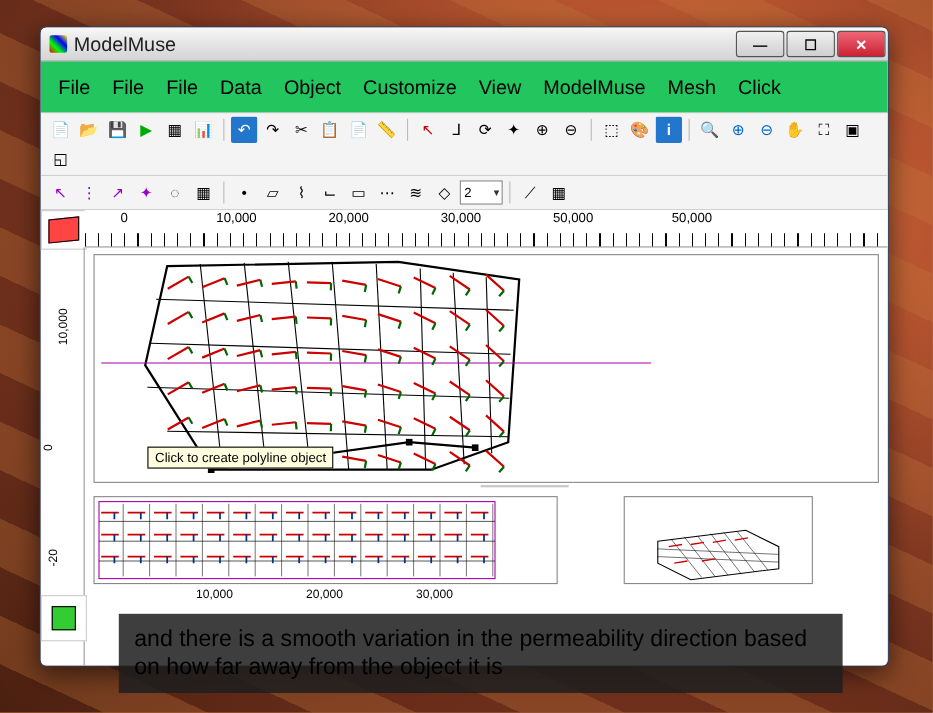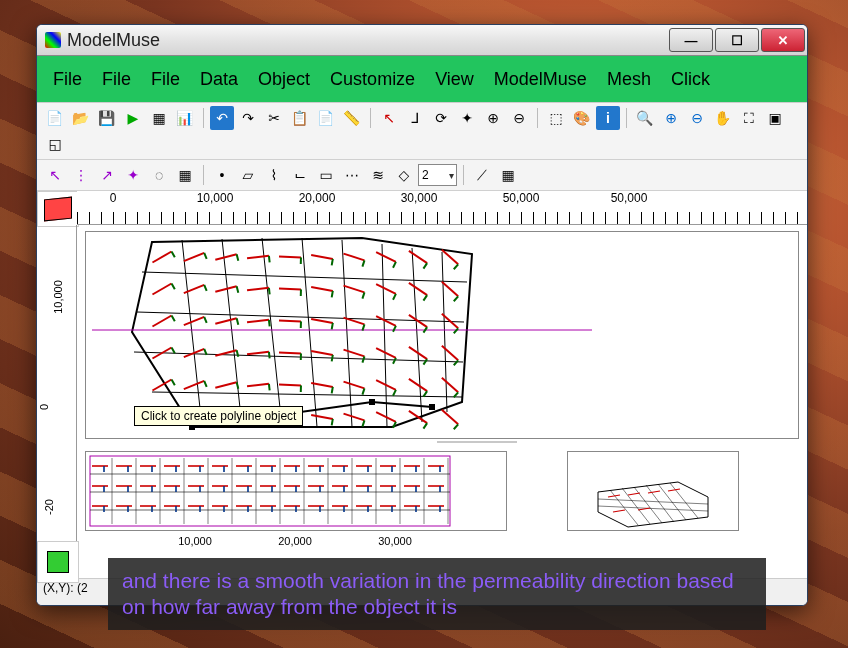--- a/index.html
+++ b/index.html
@@ -168,21 +168,21 @@
     font-size: 12px;
     z-index: 20;
     text-align: right;
   }
   .caption {
     position: absolute;
     left: 108px;
     bottom: 18px;
     width: 630px;
     background: rgba(30,30,30,0.86);
-    color: #8b5cf6;
+    color: #000000;
     font-family: Arial, sans-serif;
     font-size: 21px;
     padding: 10px 14px;
     line-height: 1.25;
     z-index: 100;
   }
   .corner-bottom {
     position: absolute;
     left: 0; bottom: 22px;
     width: 40px; height: 40px;
@@ -599,21 +599,18 @@
         <span style="left:310px">30,000</span>
       </div>
 
     </div>
   </div>
 
   <div class="corner-bottom">
       <div class="cube-green"></div>
     </div>
 
-  <div class="status">
-    <span>(X,Y): (</span><span>2</span>
-  </div>
 
 </div>
 
 <div class="tooltip">Click to create polyline object</div>
 
 <div class="caption">and there is a smooth variation in the permeability direction based on how far away from the object it is</div>
 
 </body></html>

